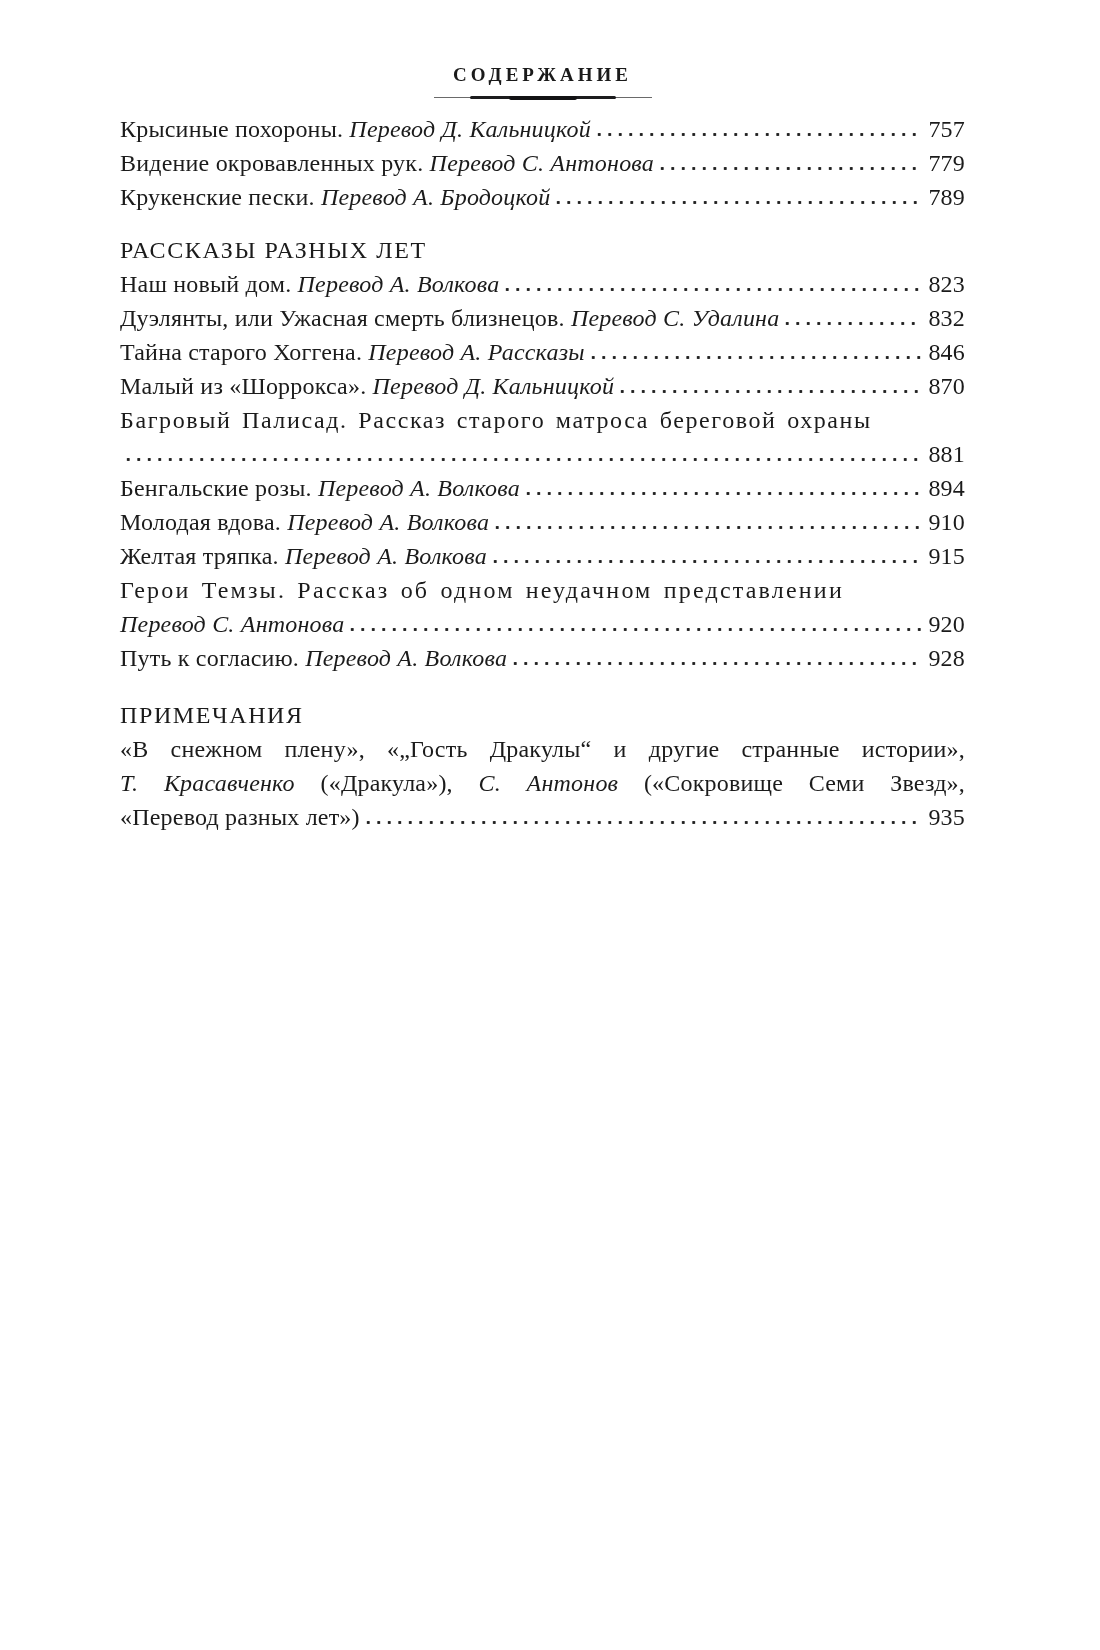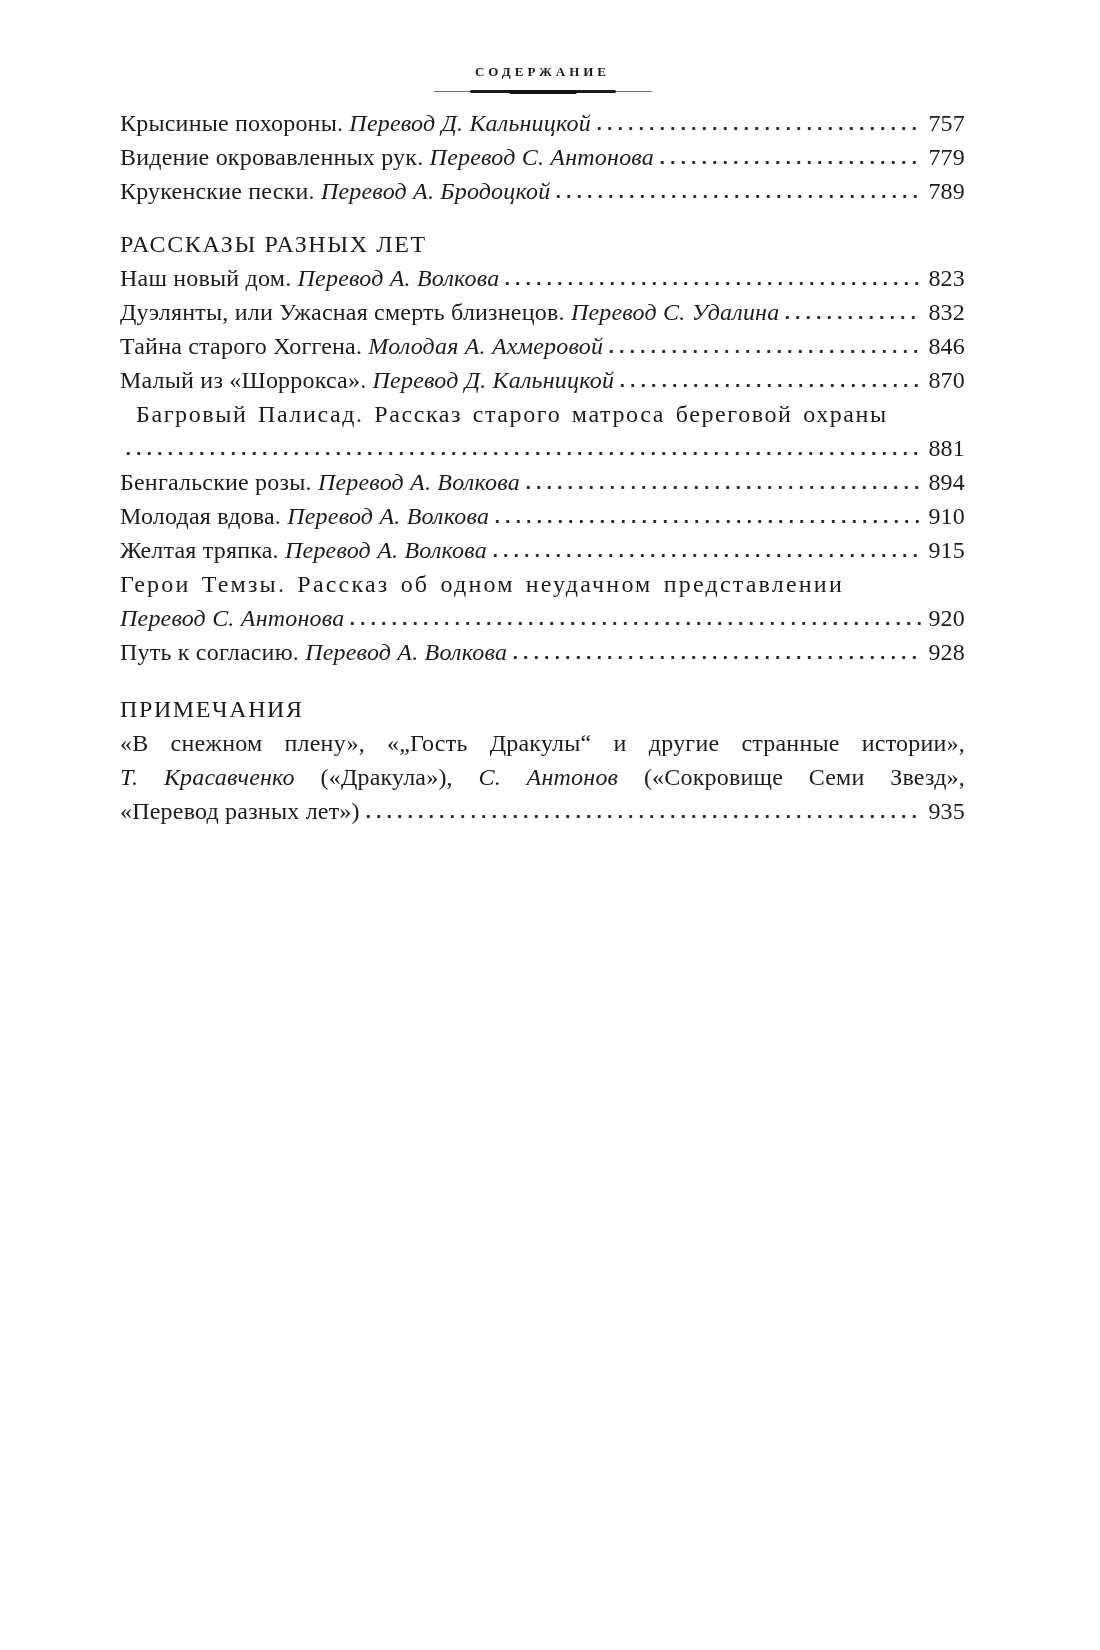--- a/index.html
+++ b/index.html
@@ -6,21 +6,21 @@
   body {
     width:1100px; height:1650px; background:#ffffff;
     font-family:"Liberation Serif","DejaVu Serif",serif;
     color:#1b1b1b;
   }
   .page { position:relative; width:1100px; height:1650px; overflow:hidden; background:#fff; }
   .content { position:absolute; left:120px; top:0; width:845px; }
 
   .doc-title {
     margin-top:64px; text-align:center;
-    font-size:13px; font-weight:700; letter-spacing:4px; color:#1a1a1a;
+    font-size:19px; font-weight:700; letter-spacing:4px; color:#1a1a1a;
   }
 
   .rule { position:relative; width:218px; height:6px; margin:9px auto 0; }
   .rule-thin  { position:absolute; top:2px; left:0;    right:0;    height:1px; background:#6a6a6a; }
   .rule-mid   { position:absolute; top:1px; left:36px; right:36px; height:3px; background:#1c1c1e; border-radius:1.5px; }
   .rule-thick { position:absolute; top:0.5px; left:75px; right:75px; height:4px; background:#121214; border-radius:2px; }
 
   .toc { margin-top:11px; font-size:24px; line-height:34px; letter-spacing:0.2px; }
 
   .sec-header { font-size:24px; line-height:34px; letter-spacing:1.6px; margin-top:19px; }
@@ -30,21 +30,21 @@
   .t { white-space:nowrap; }
   .it { font-style:italic; }
   .leader {
     flex:1 1 auto; min-width:18px; height:5px;
     margin:0 7px 0 3px; align-self:baseline;
     background-image:radial-gradient(circle, #222 1.35px, rgba(0,0,0,0) 1.6px);
     background-size:10.5px 5px; background-repeat:repeat-x; background-position:left 100%;
   }
   .pg { white-space:nowrap; }
 
-  .spaced-a { letter-spacing:1.6px; word-spacing:3px; white-space:nowrap;margin-left:16px; }
+  .spaced-a { letter-spacing:1.6px; word-spacing:3px; white-space:nowrap; }
   .spaced-b { letter-spacing:2.2px; word-spacing:3px; white-space:nowrap; }
 
   .para-line { }
   .just { text-align:justify; text-align-last:justify; }
 </style>
 </head>
 <body>
 
 <div class="page">
   <div class="content">
@@ -81,21 +81,21 @@
         <span class="t"><span>Наш новый дом. </span><span class="it">Перевод А. Волкова</span></span>
         <span class="leader"></span>
         <span class="pg">823</span>
       </div>
       <div class="row">
         <span class="t"><span>Дуэлянты, или Ужасная смерть близнецов. </span><span class="it">Перевод С. Удалина</span></span>
         <span class="leader"></span>
         <span class="pg">832</span>
       </div>
       <div class="row">
-        <span class="t"><span>Тайна старого Хоггена. </span><span class="it">Молодая А. Ахмеровой</span></span>
+        <span class="t"><span>Тайна старого Хоггена. </span><span class="it">Перевод А. Рассказы</span></span>
         <span class="leader"></span>
         <span class="pg">846</span>
       </div>
       <div class="row">
         <span class="t"><span>Малый из «Шоррокса». </span><span class="it">Перевод Д. Кальницкой</span></span>
         <span class="leader"></span>
         <span class="pg">870</span>
       </div>
 
       <div class="spaced-a">Багровый Палисад. Рассказ старого матроса береговой охраны</div>

